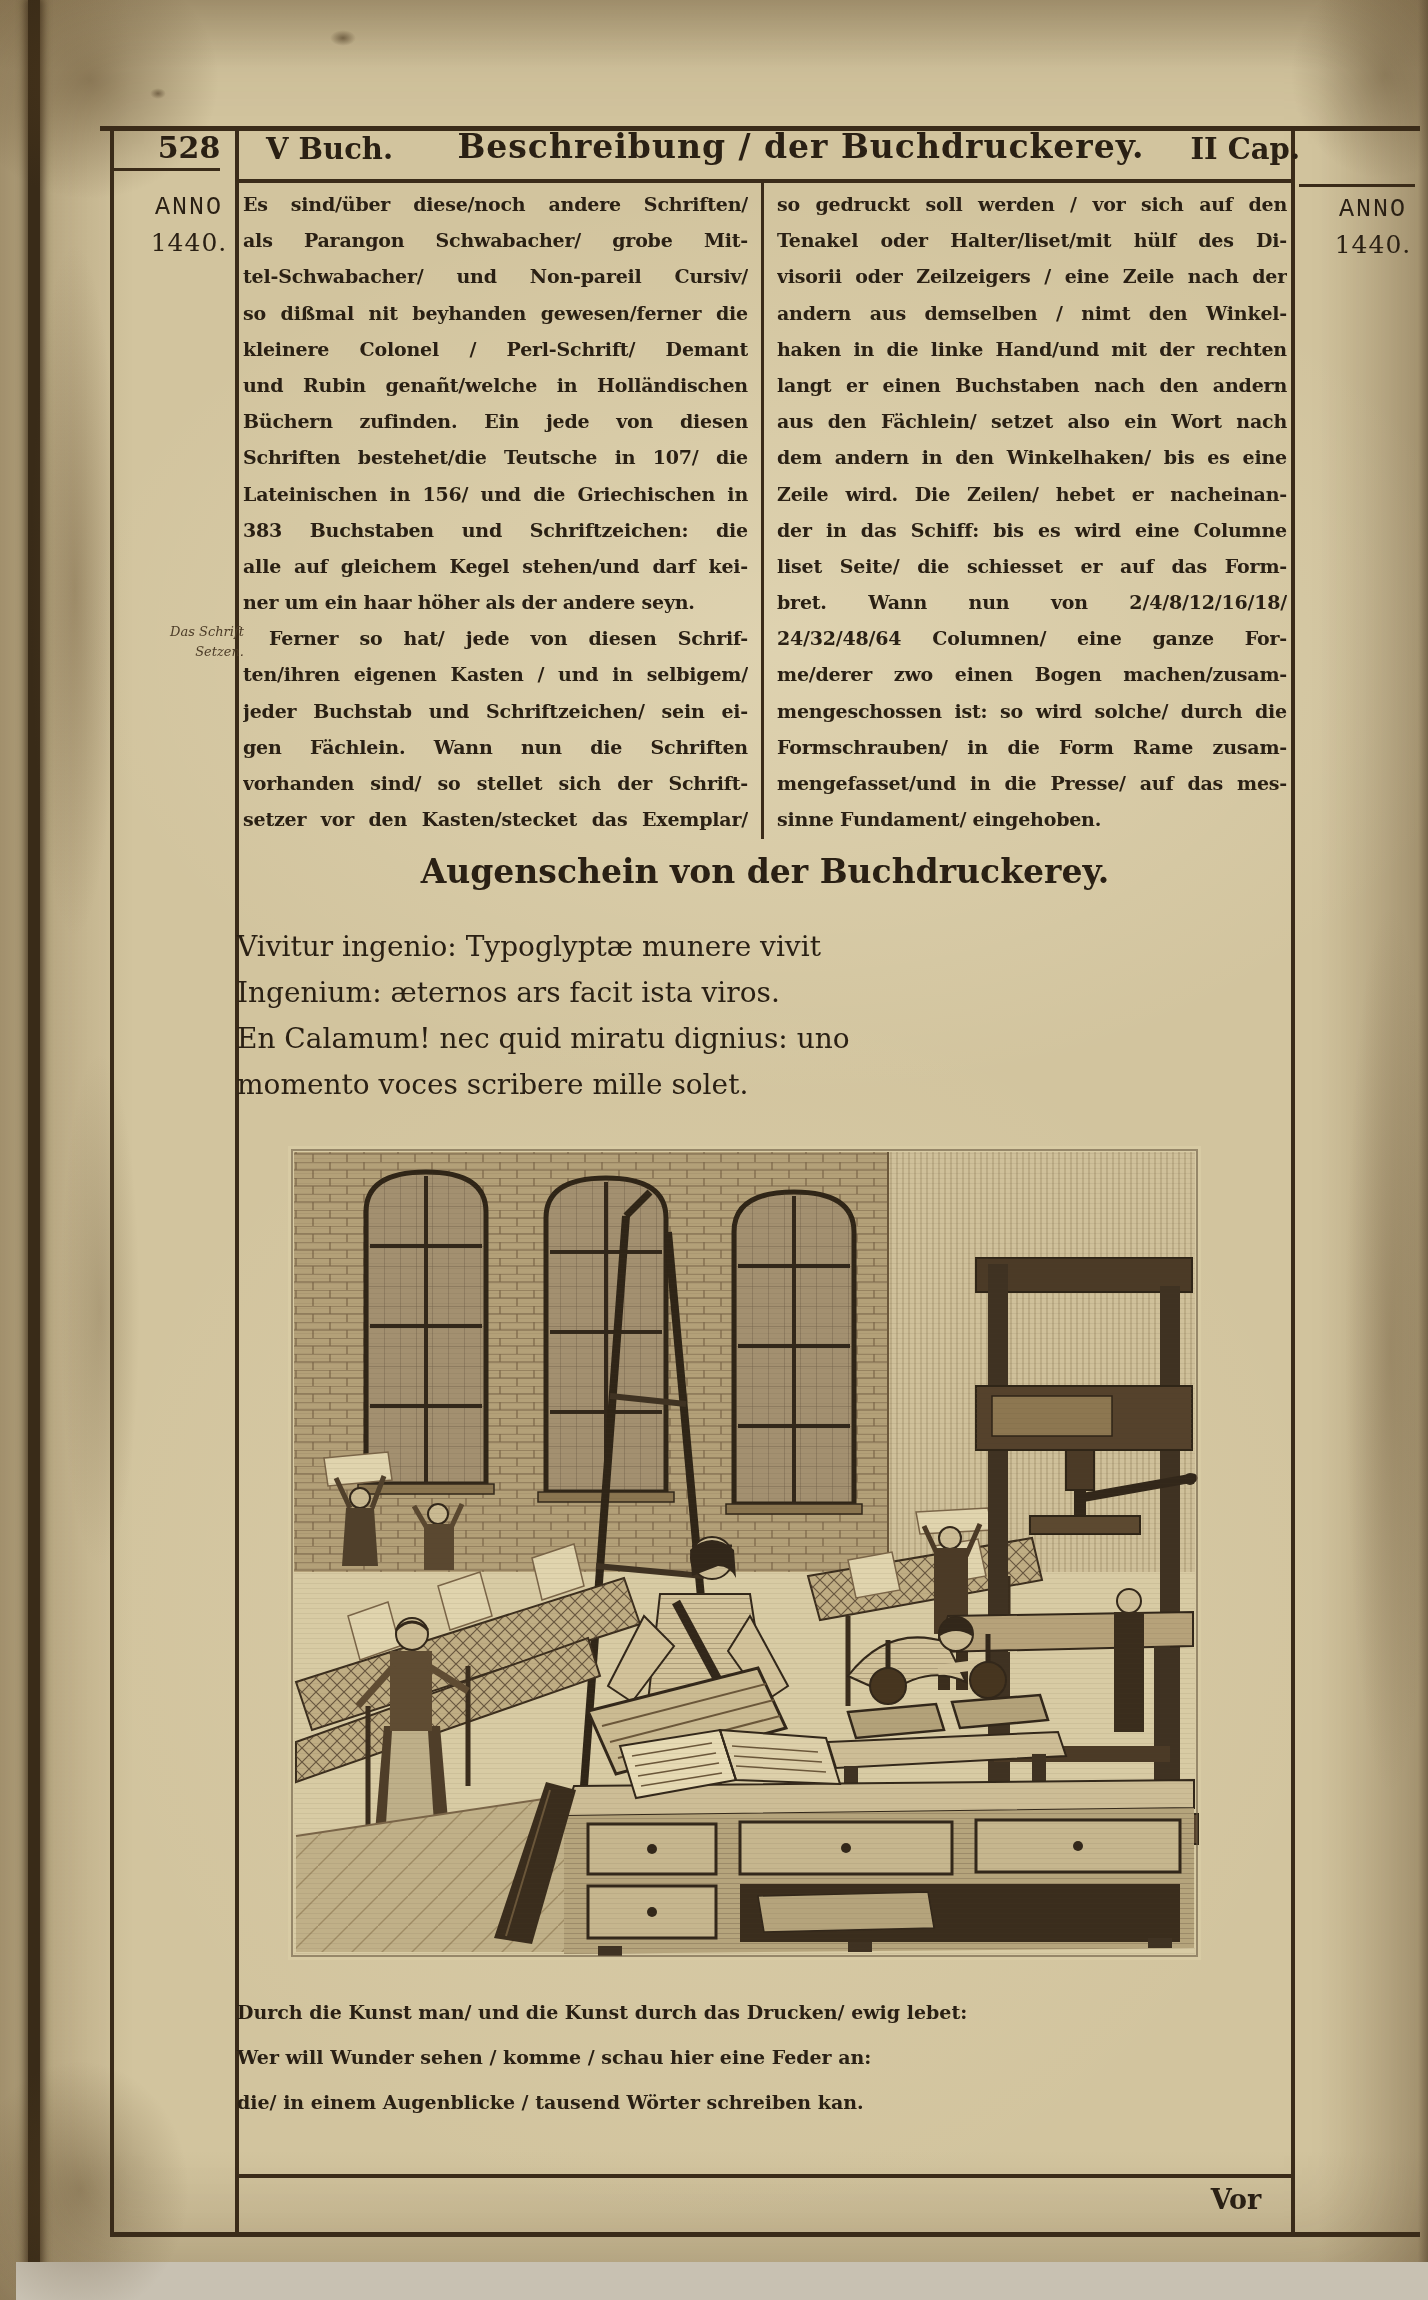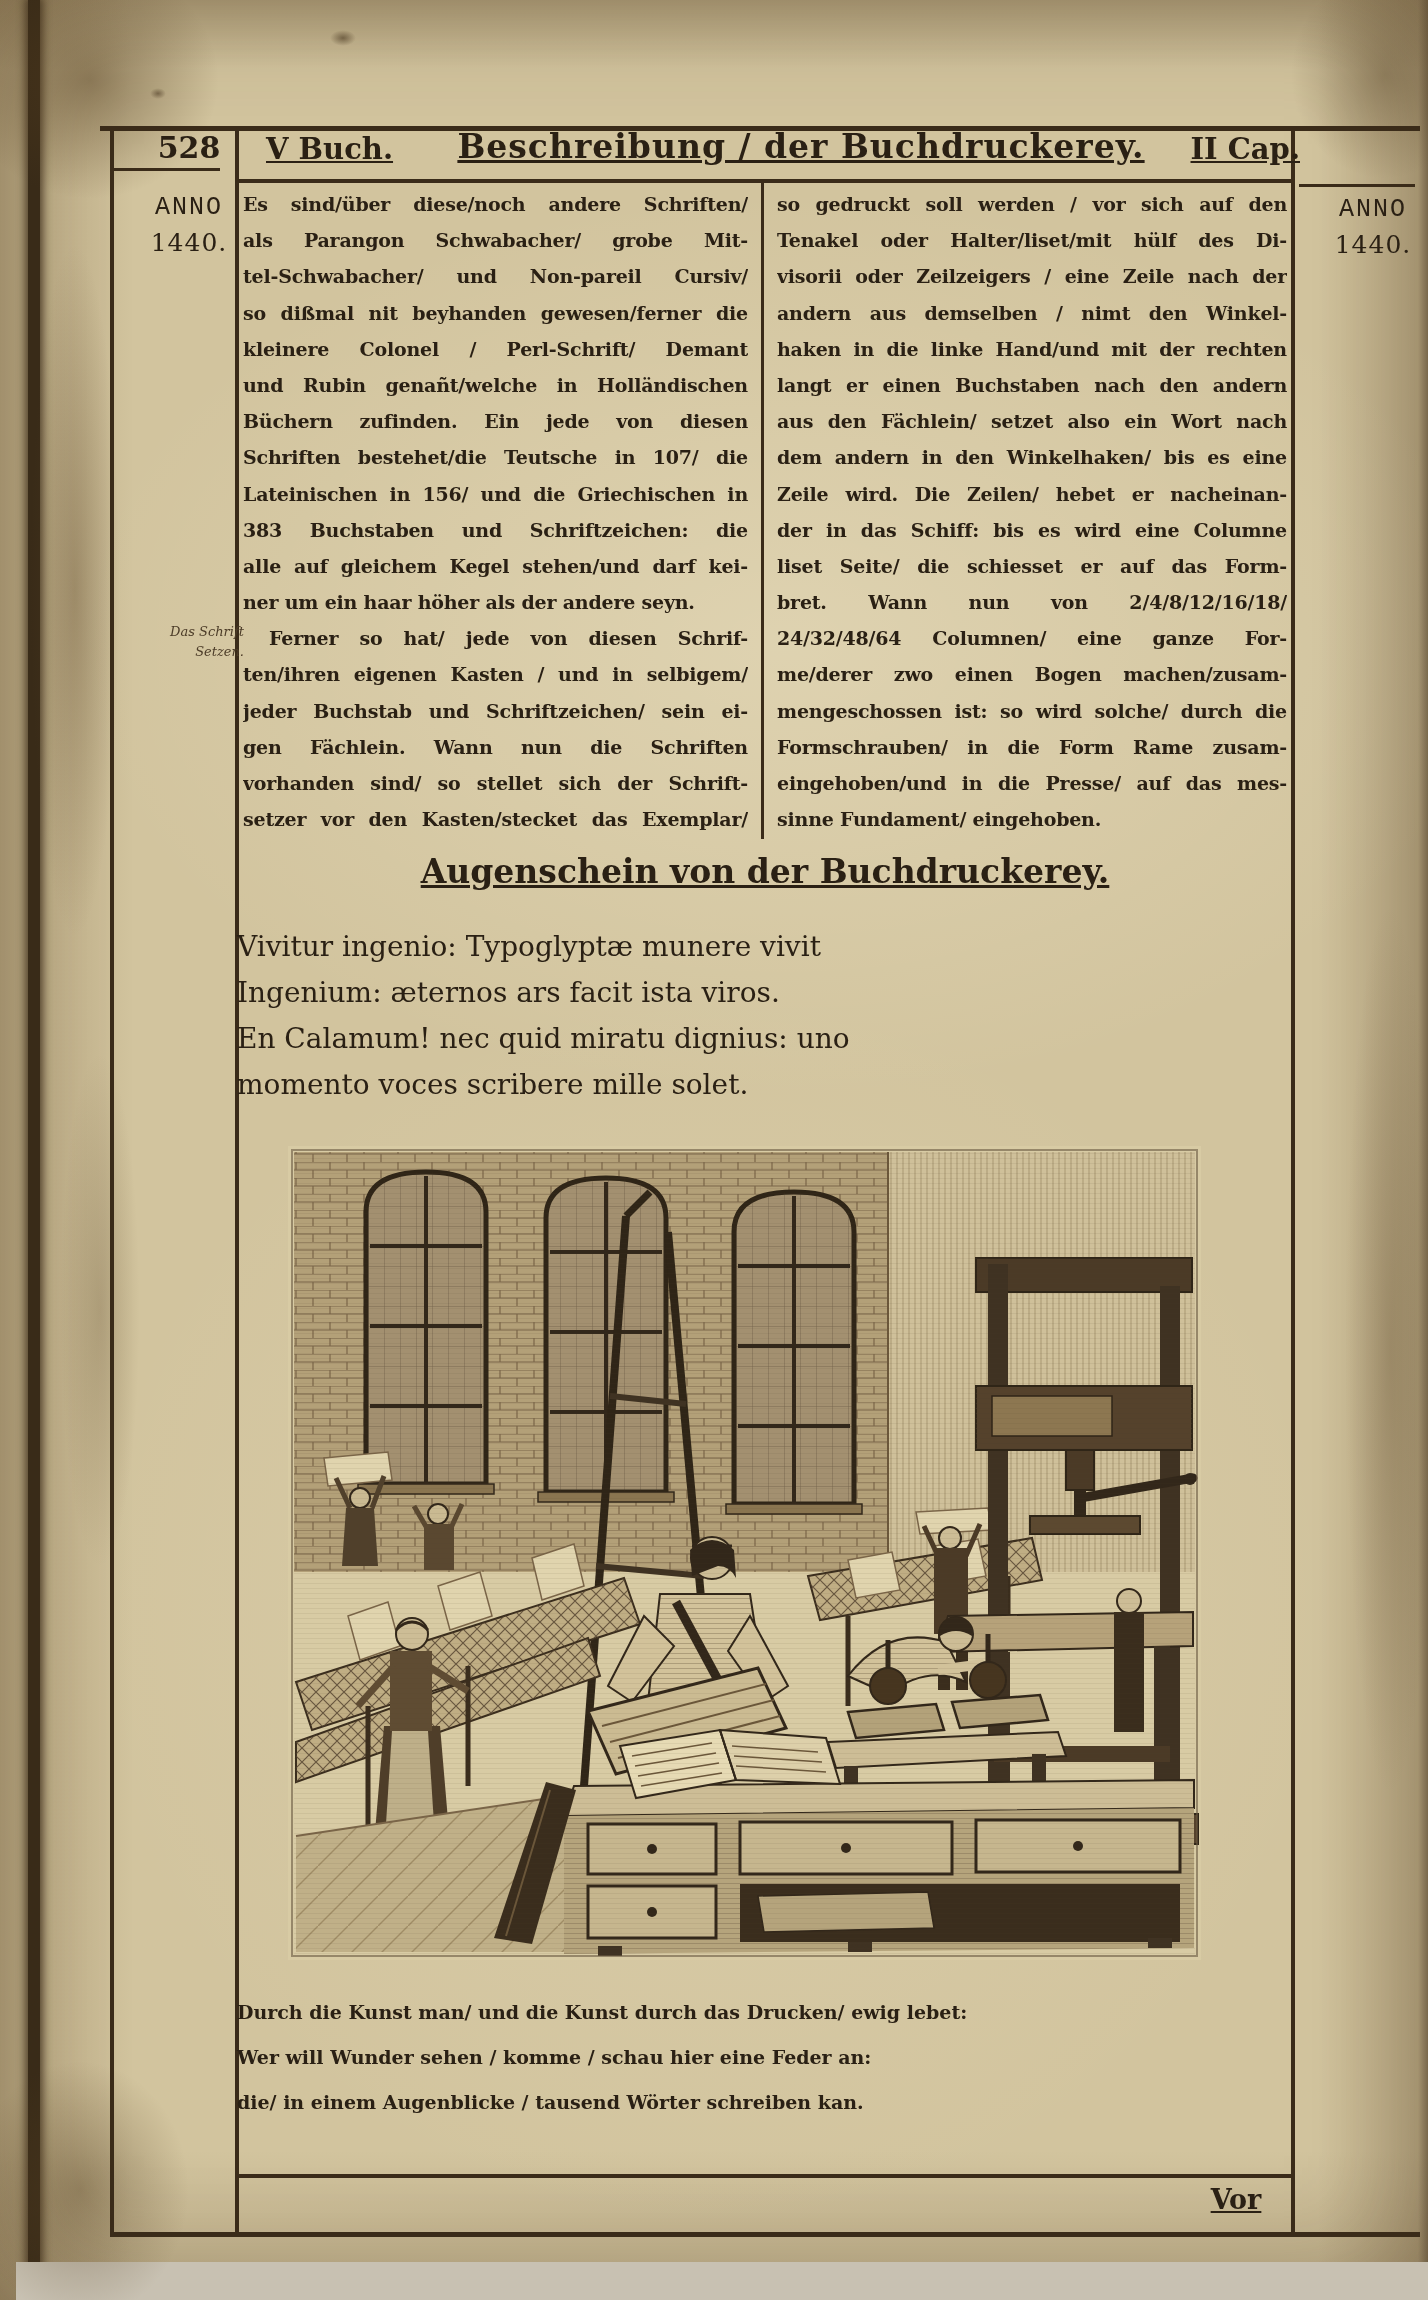--- a/index.html
+++ b/index.html
@@ -10,21 +10,21 @@
       radial-gradient(1100px 700px at 55% 28%, rgba(255,248,224,.28), transparent 65%),
       radial-gradient(900px 900px at 50% 70%, rgba(250,242,215,.18), transparent 70%),
       linear-gradient(90deg, rgba(115,90,52,.30), rgba(115,90,52,0) 130px),
       linear-gradient(270deg, rgba(105,82,48,.30), rgba(105,82,48,0) 110px),
       linear-gradient(180deg, rgba(108,86,50,.32), rgba(108,86,50,0) 70px),
       linear-gradient(0deg, rgba(118,98,68,.26), rgba(118,98,68,0) 150px);
     box-shadow: inset 0 0 120px rgba(70,50,25,.35);}
   .abs{position:absolute;margin-left:16px;}
   .rule{position:absolute;background:#3a2b19;}
   .stain{position:absolute;border-radius:50%;pointer-events:none;}
-  .fraktur{font-weight:bold;text-decoration:underline;}
+  .fraktur{font-weight:bold;}
   .hdr{font-size:29px;font-weight:bold;line-height:40px;}
   .title{font-size:33px;letter-spacing:1px;}
   .anno{font-size:25px;line-height:35px;text-align:center;letter-spacing:2px;font-family:Liberation Mono, monospace;}
   .year{font-size:25px;line-height:35px;text-align:center;letter-spacing:1px;}
   .note{font-size:13px;line-height:20px;font-style:italic;color:#4c3c28;text-align:right;}
   .col{position:absolute;top:186px;}
   .tline{height:36.2px;line-height:36.2px;font-size:19px;font-weight:bold;letter-spacing:-0.2px;
      text-align:justify;text-align-last:justify;overflow:hidden;}
   .tline.pend{text-align-last:left;}
   .tline.indent{padding-left:26px;}
@@ -105,21 +105,21 @@
     <div class="tline">aus den Fächlein/ setzet also ein Wort nach</div>
     <div class="tline">dem andern in den Winkelhaken/ bis es eine</div>
     <div class="tline">Zeile wird. Die Zeilen/ hebet er nacheinan-</div>
     <div class="tline">der in das Schiff: bis es wird eine Columne</div>
     <div class="tline">liset Seite/ die schiesset er auf das Form-</div>
     <div class="tline">bret.  Wann nun von 2/4/8/12/16/18/</div>
     <div class="tline">24/32/48/64 Columnen/ eine ganze For-</div>
     <div class="tline">me/derer zwo einen Bogen machen/zusam-</div>
     <div class="tline">mengeschossen ist: so wird solche/ durch die</div>
     <div class="tline">Formschrauben/ in die Form Rame zusam-</div>
-    <div class="tline">eingehoben/und in die Presse/ auf das mes-</div>
+    <div class="tline">mengefasset/und in die Presse/ auf das mes-</div>
     <div class="tline pend">sinne Fundament/ eingehoben.</div>
   </div>
 
   <div class="centerblock fraktur" style="top:852px;font-size:33px;">Augenschein von der Buchdruckerey.</div>
   <div class="centerblock" style="top:924px;">
     <div class="vline">Vivitur ingenio: Typoglyptæ munere vivit</div>
     <div class="vline">Ingenium: æternos ars facit ista viros.</div>
     <div class="vline">En Calamum! nec quid miratu dignius: uno</div>
     <div class="vline">momento voces scribere mille solet.</div>
   </div>

